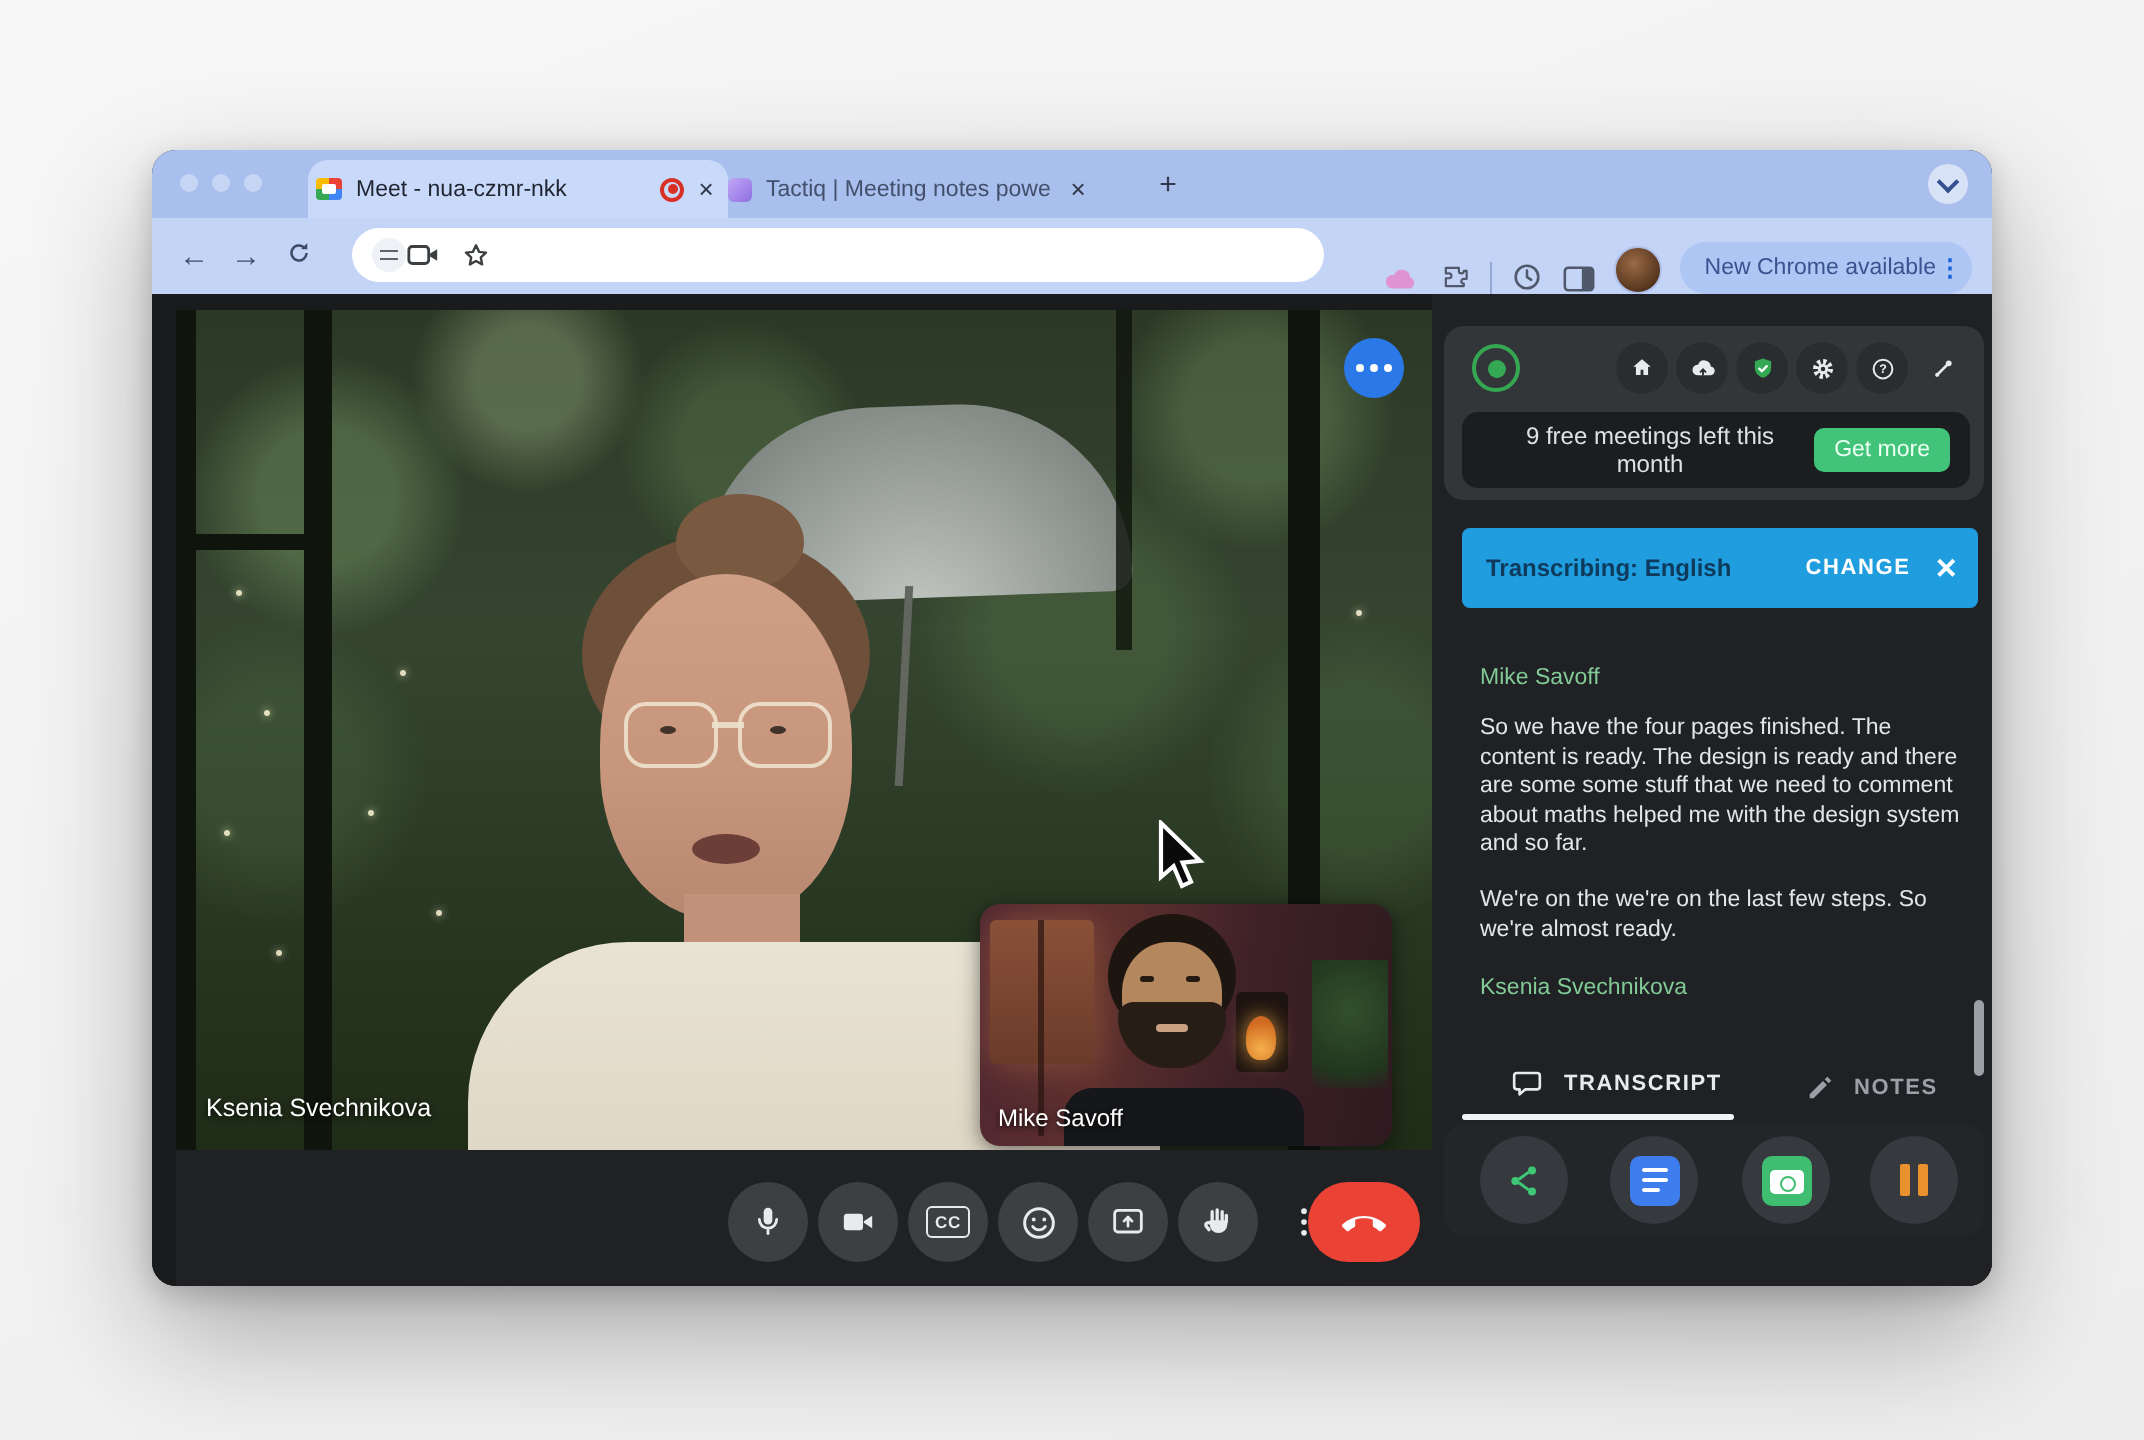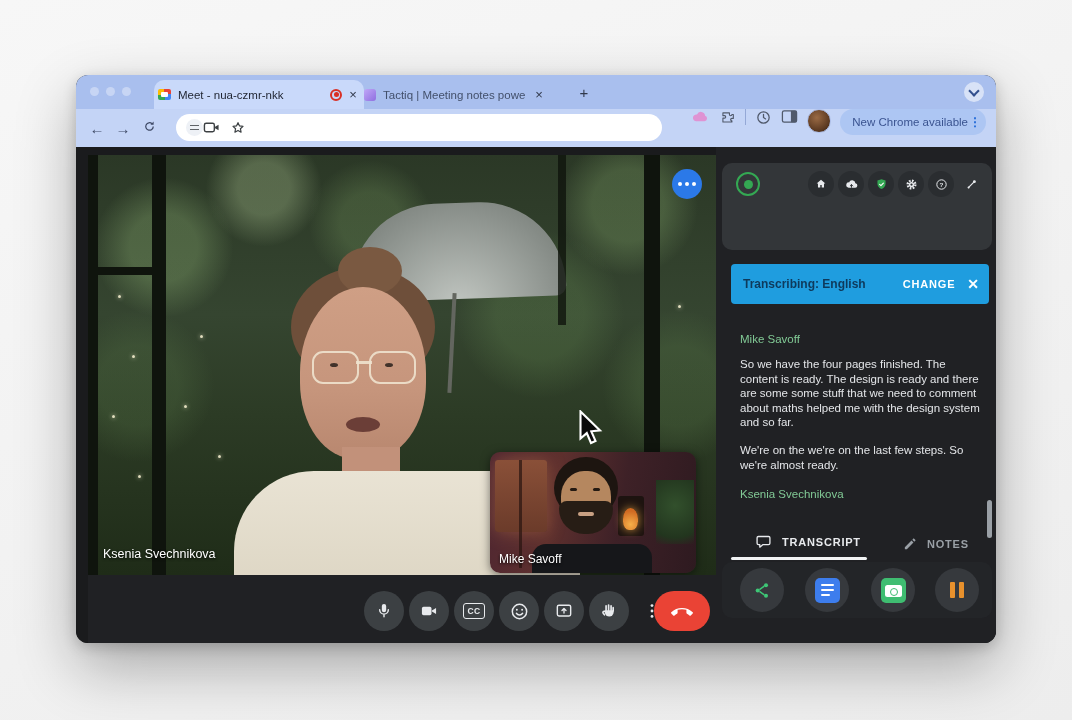--- a/index.html
+++ b/index.html
@@ -32,21 +32,21 @@
   
   .toolbar { position:absolute; left:0; top:34px; width:100%; height:38px; background:#c4d4f6; display:flex; align-items:center; }
   .nav-arrow { font-size:15px; color:#3f4a66; width:26px; text-align:center; }
   .urlpill { position:absolute; left:100px; top:5px; width:486px; height:27px; background:#fff; border-radius:14px; display:flex; align-items:center; padding:0 10px; }
   .tune-icon { width:17px; height:17px; border-radius:50%; background:#eef1f6; position:relative; flex:none; }
   .tune-icon::before { content:""; position:absolute; left:4px; top:5.5px; width:9px; height:1.6px; background:#5f6368; box-shadow:0 4px 0 #5f6368; }
   .url-text { font-size:12.5px; margin-left:8px; flex:1; white-space:nowrap; }
   .url-host { color:#202124; }
   .url-path { color:#5f6368; }
   .pill-right { display:flex; align-items:center; gap:10px; }
-  .toolbar-right { position:absolute; right:10px; top:0; height:38px; display:flex; align-items:flex-start; gap:9px; }
+  .toolbar-right { position:absolute; right:10px; top:0; height:38px; display:flex; align-items:flex-end; gap:9px; }
   .tdivider { width:1px; height:16px; background:#94a8d6; }
   .avatar { width:24px; height:24px; border-radius:50%; background:radial-gradient(circle at 40% 35%, #9a6a44, #5c3a22 65%, #2e1d10); border:1px solid #aebfe8; }
   .update-pill { height:26px; background:#adc6f3; border-radius:13px; display:flex; align-items:center; padding:0 4px 0 12px; }
   .update-label { font-size:11.5px; color:#3a5390; }
   .update-dots { color:#1a64d6; font-size:12px; font-weight:bold; width:14px; text-align:center; letter-spacing:0; line-height:1; }
 
   
   .content { position:absolute; left:0; top:72px; width:920px; height:496px; background:#1a1b1d; }
 
   
@@ -372,20 +372,24 @@
               </svg>
             </span>
           <span class="sb-icon-btn" style="background:transparent">
               <svg width="15" height="15" viewBox="0 0 24 24">
                 <path d="M7 17L17 7" stroke="#e8eaed" stroke-width="2" stroke-linecap="round"></path>
                 <circle cx="16.6" cy="7.4" r="2.3" fill="#e8eaed"></circle>
                 <circle cx="7.4" cy="16.6" r="1.6" fill="#e8eaed"></circle>
               </svg>
             </span>
         </div>
+        <div class="quota-box">
+          <span class="quota-text">9 free meetings left this month</span>
+          <span class="getmore-btn">Get more</span>
+        </div>
       </div>
 
       <div class="banner">
         <span class="banner-status">Transcribing: English</span>
         <span class="banner-change">CHANGE</span>
         <span class="banner-close">✕</span>
       </div>
 
       <div class="tr-speaker" style="top:186px">Mike Savoff</div>
       <div class="tr-text" style="top:296px">We're on the we're on the last few steps. So we're almost ready.</div>

